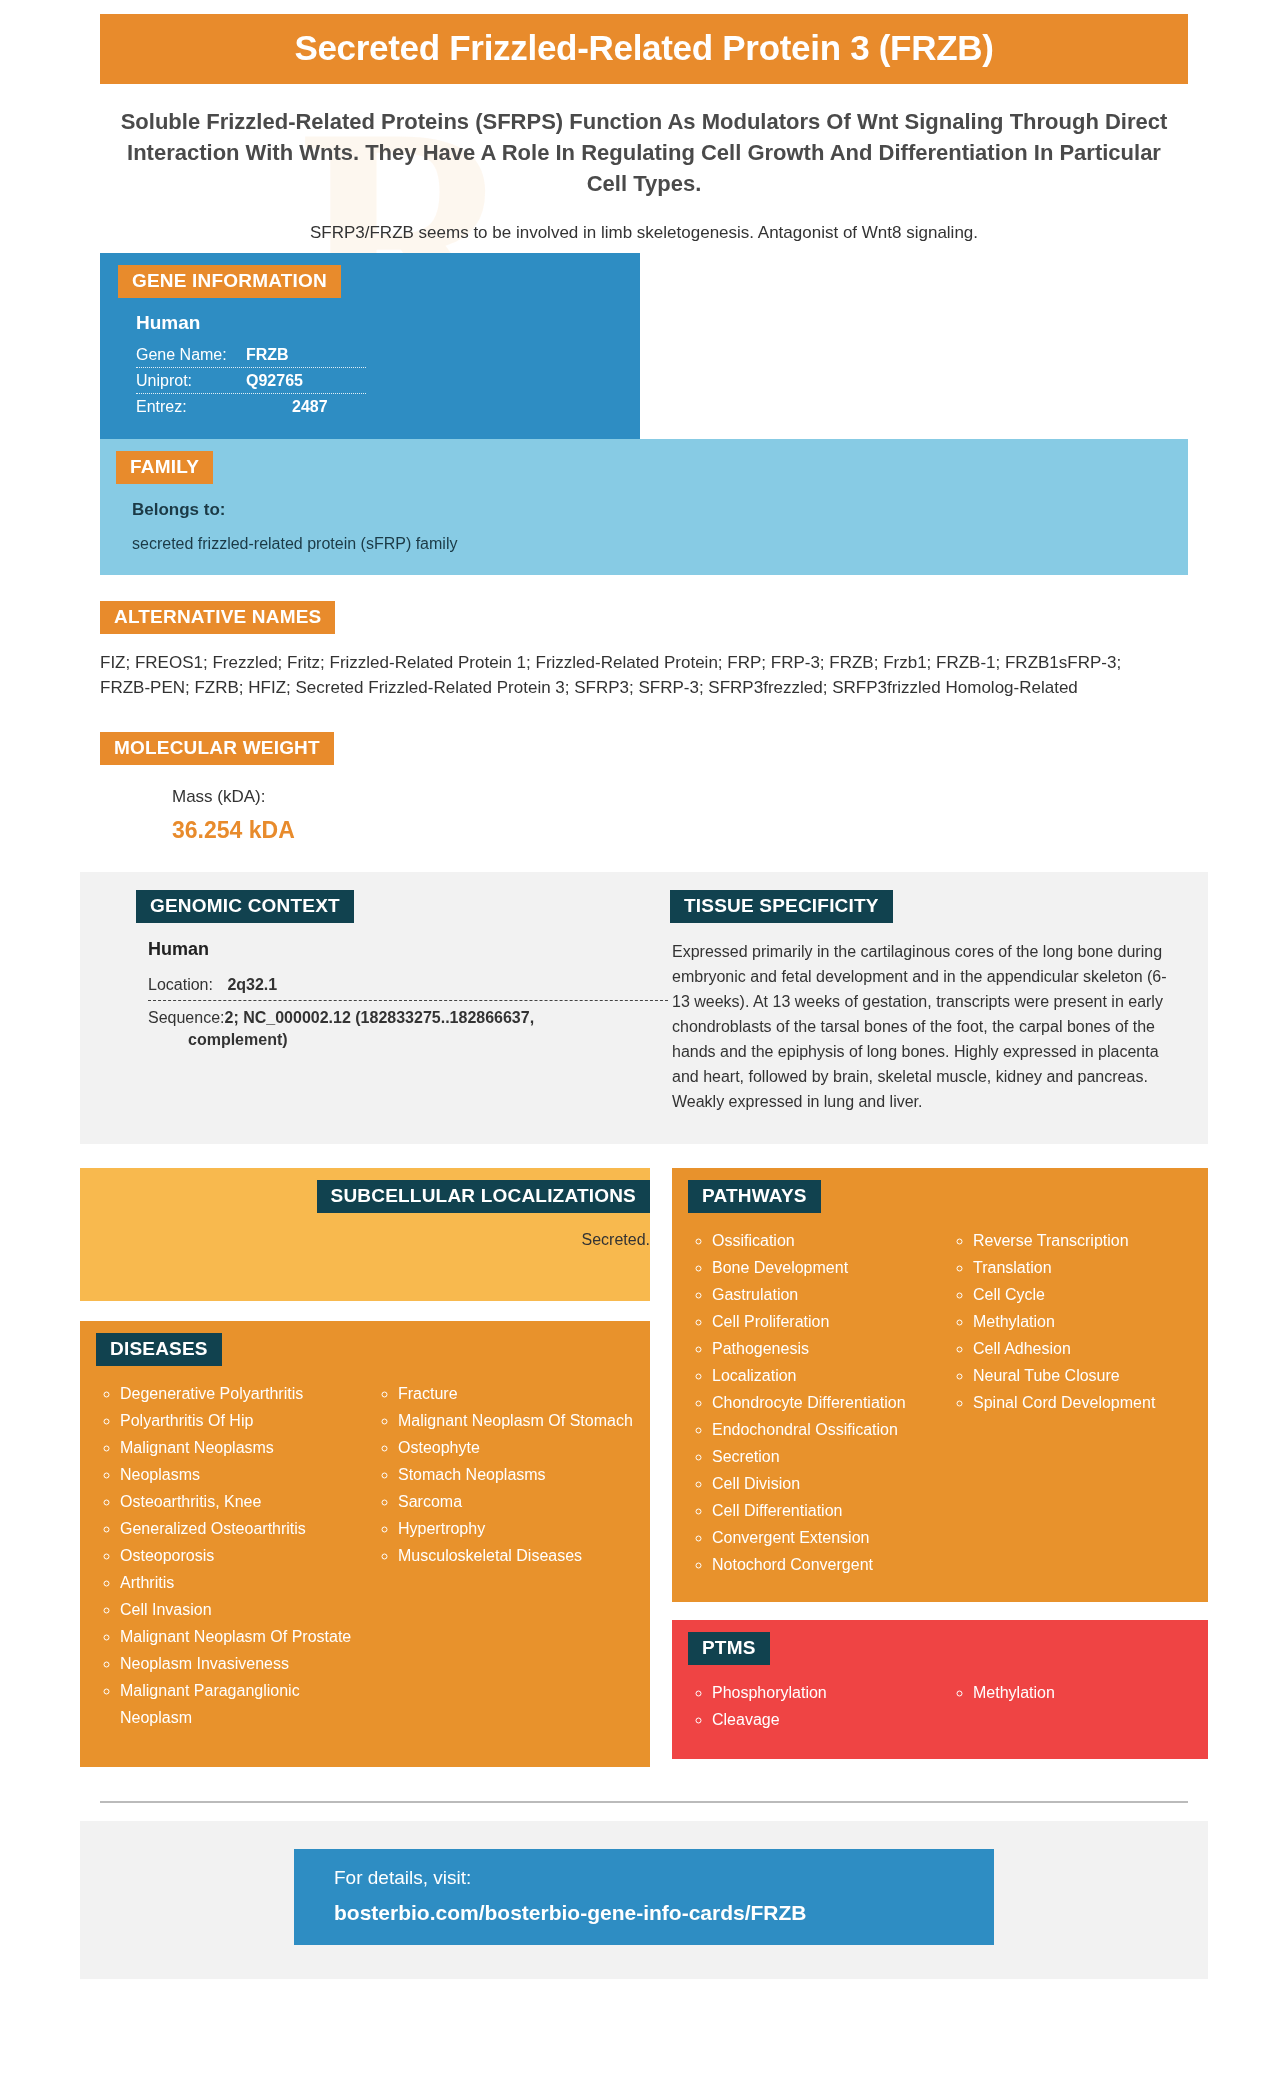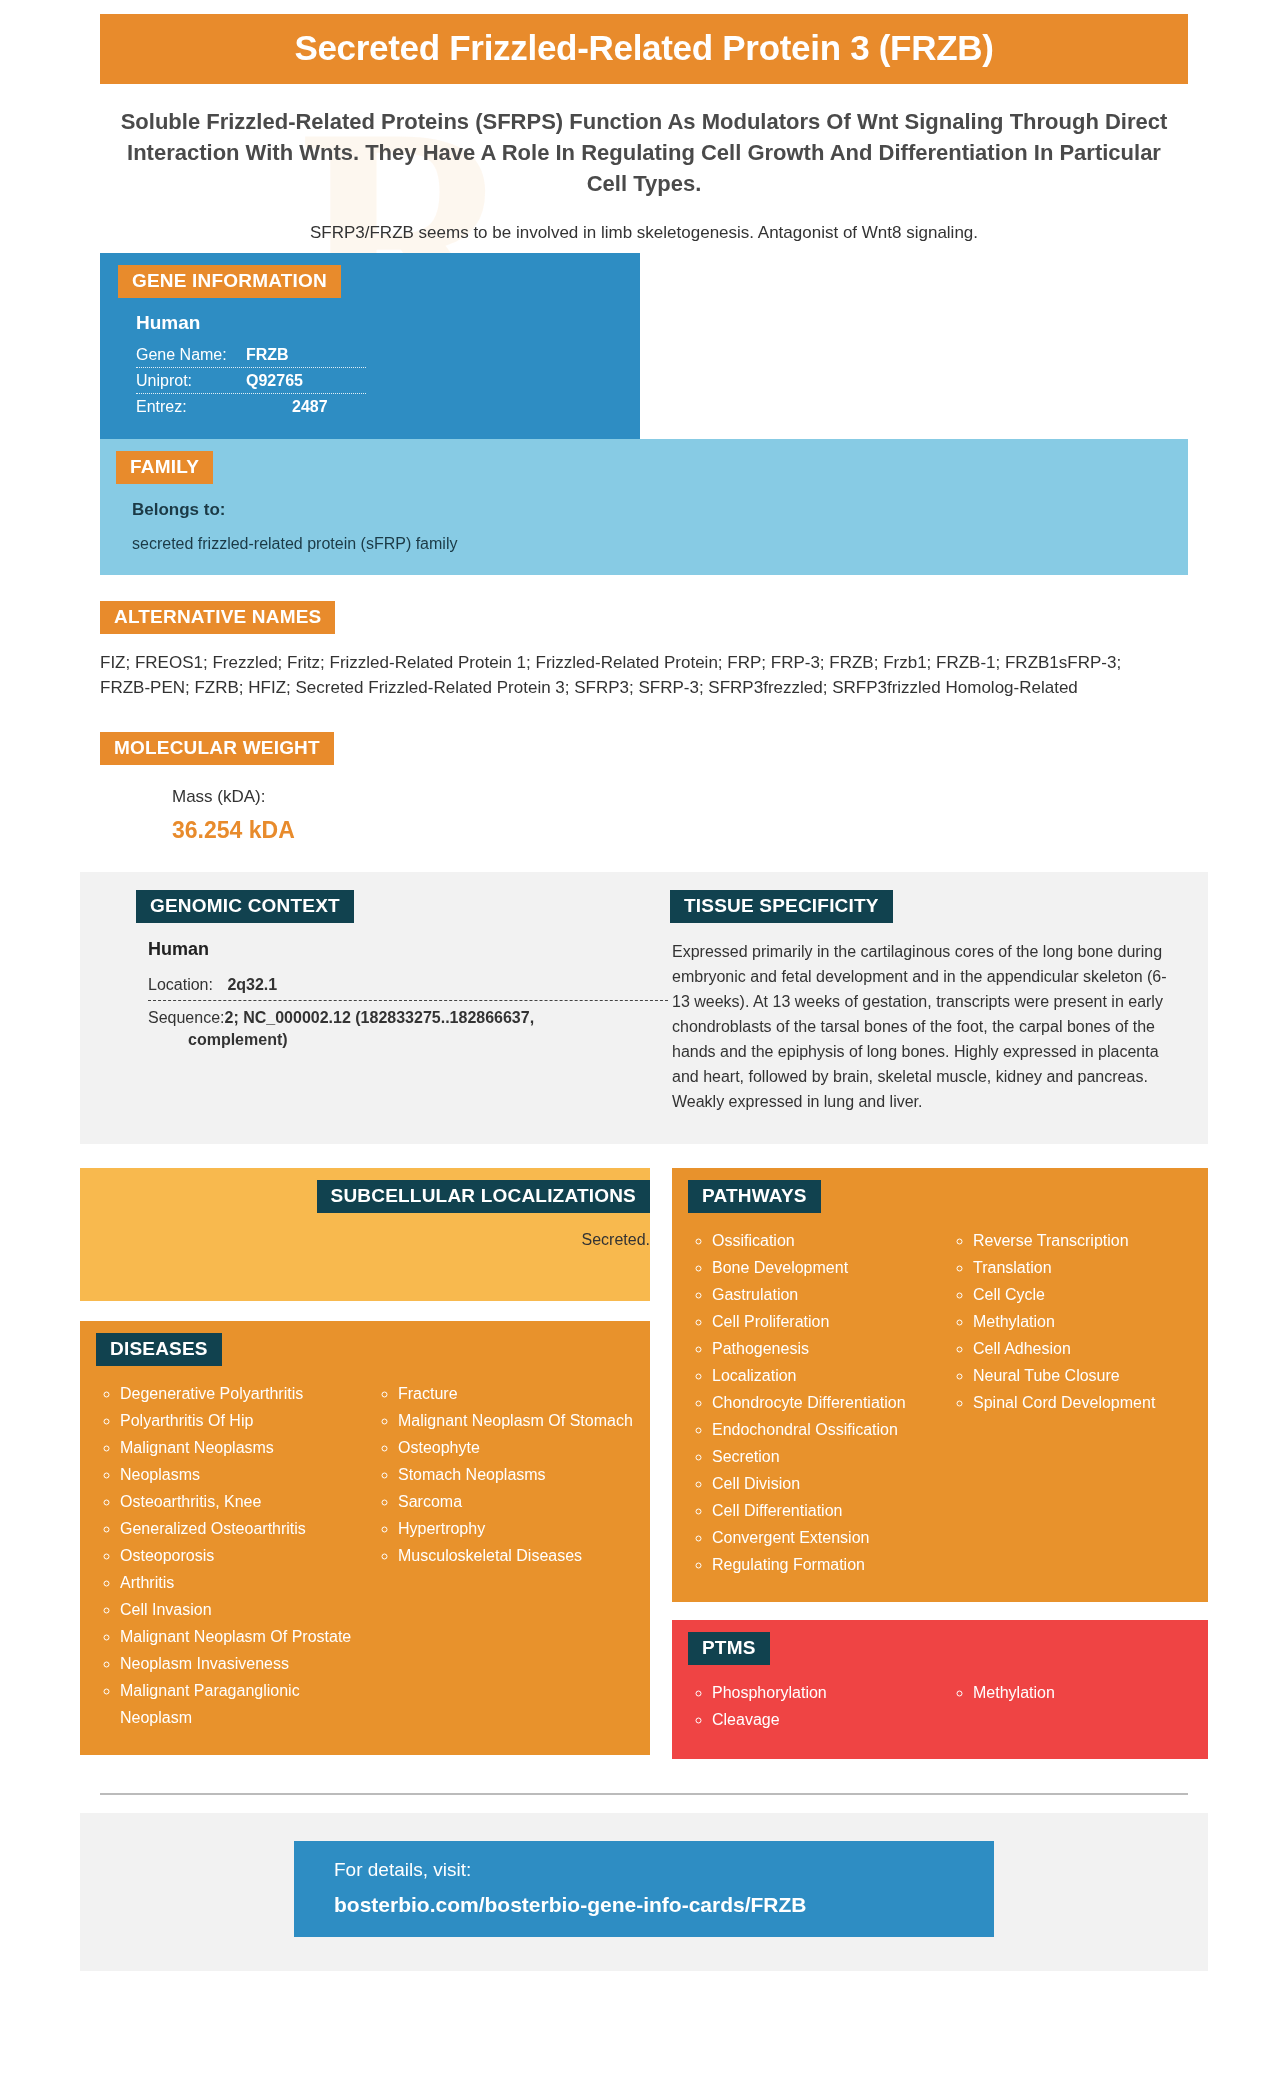--- a/index.html
+++ b/index.html
@@ -227,21 +227,21 @@
   .panel-sub .label-tag { margin-left: 16px; background: #11424f; }
   .panel-sub .body {
     margin: 18px 0 30px 34px;
     font-size: 16px;
     color: #333;
   }
 
   .panel-diseases {
     background: #e8922c;
     margin-top: 20px;
-    padding: 12px 0 24px 0;
+    padding: 12px 0 36px 0;
   }
   .panel-diseases .label-tag { margin-left: 16px; background: #11424f; }
 
   .panel-pathways {
     background: #e8922c;
     padding: 12px 0 24px 0;
   }
   .panel-pathways .label-tag { margin-left: 16px; background: #11424f; }
 
   .panel-ptms {
@@ -421,21 +421,21 @@
               <li>Gastrulation</li>
               <li>Cell Proliferation</li>
               <li>Pathogenesis</li>
               <li>Localization</li>
               <li>Chondrocyte Differentiation</li>
               <li>Endochondral Ossification</li>
               <li>Secretion</li>
               <li>Cell Division</li>
               <li>Cell Differentiation</li>
               <li>Convergent Extension</li>
-              <li>Regulating Formation</li>
+              <li>Notochord Convergent</li>
             </ul>
             <ul>
               <li>Reverse Transcription</li>
               <li>Translation</li>
               <li>Cell Cycle</li>
               <li>Methylation</li>
               <li>Cell Adhesion</li>
               <li>Neural Tube Closure</li>
               <li>Spinal Cord Development</li>
             </ul>

